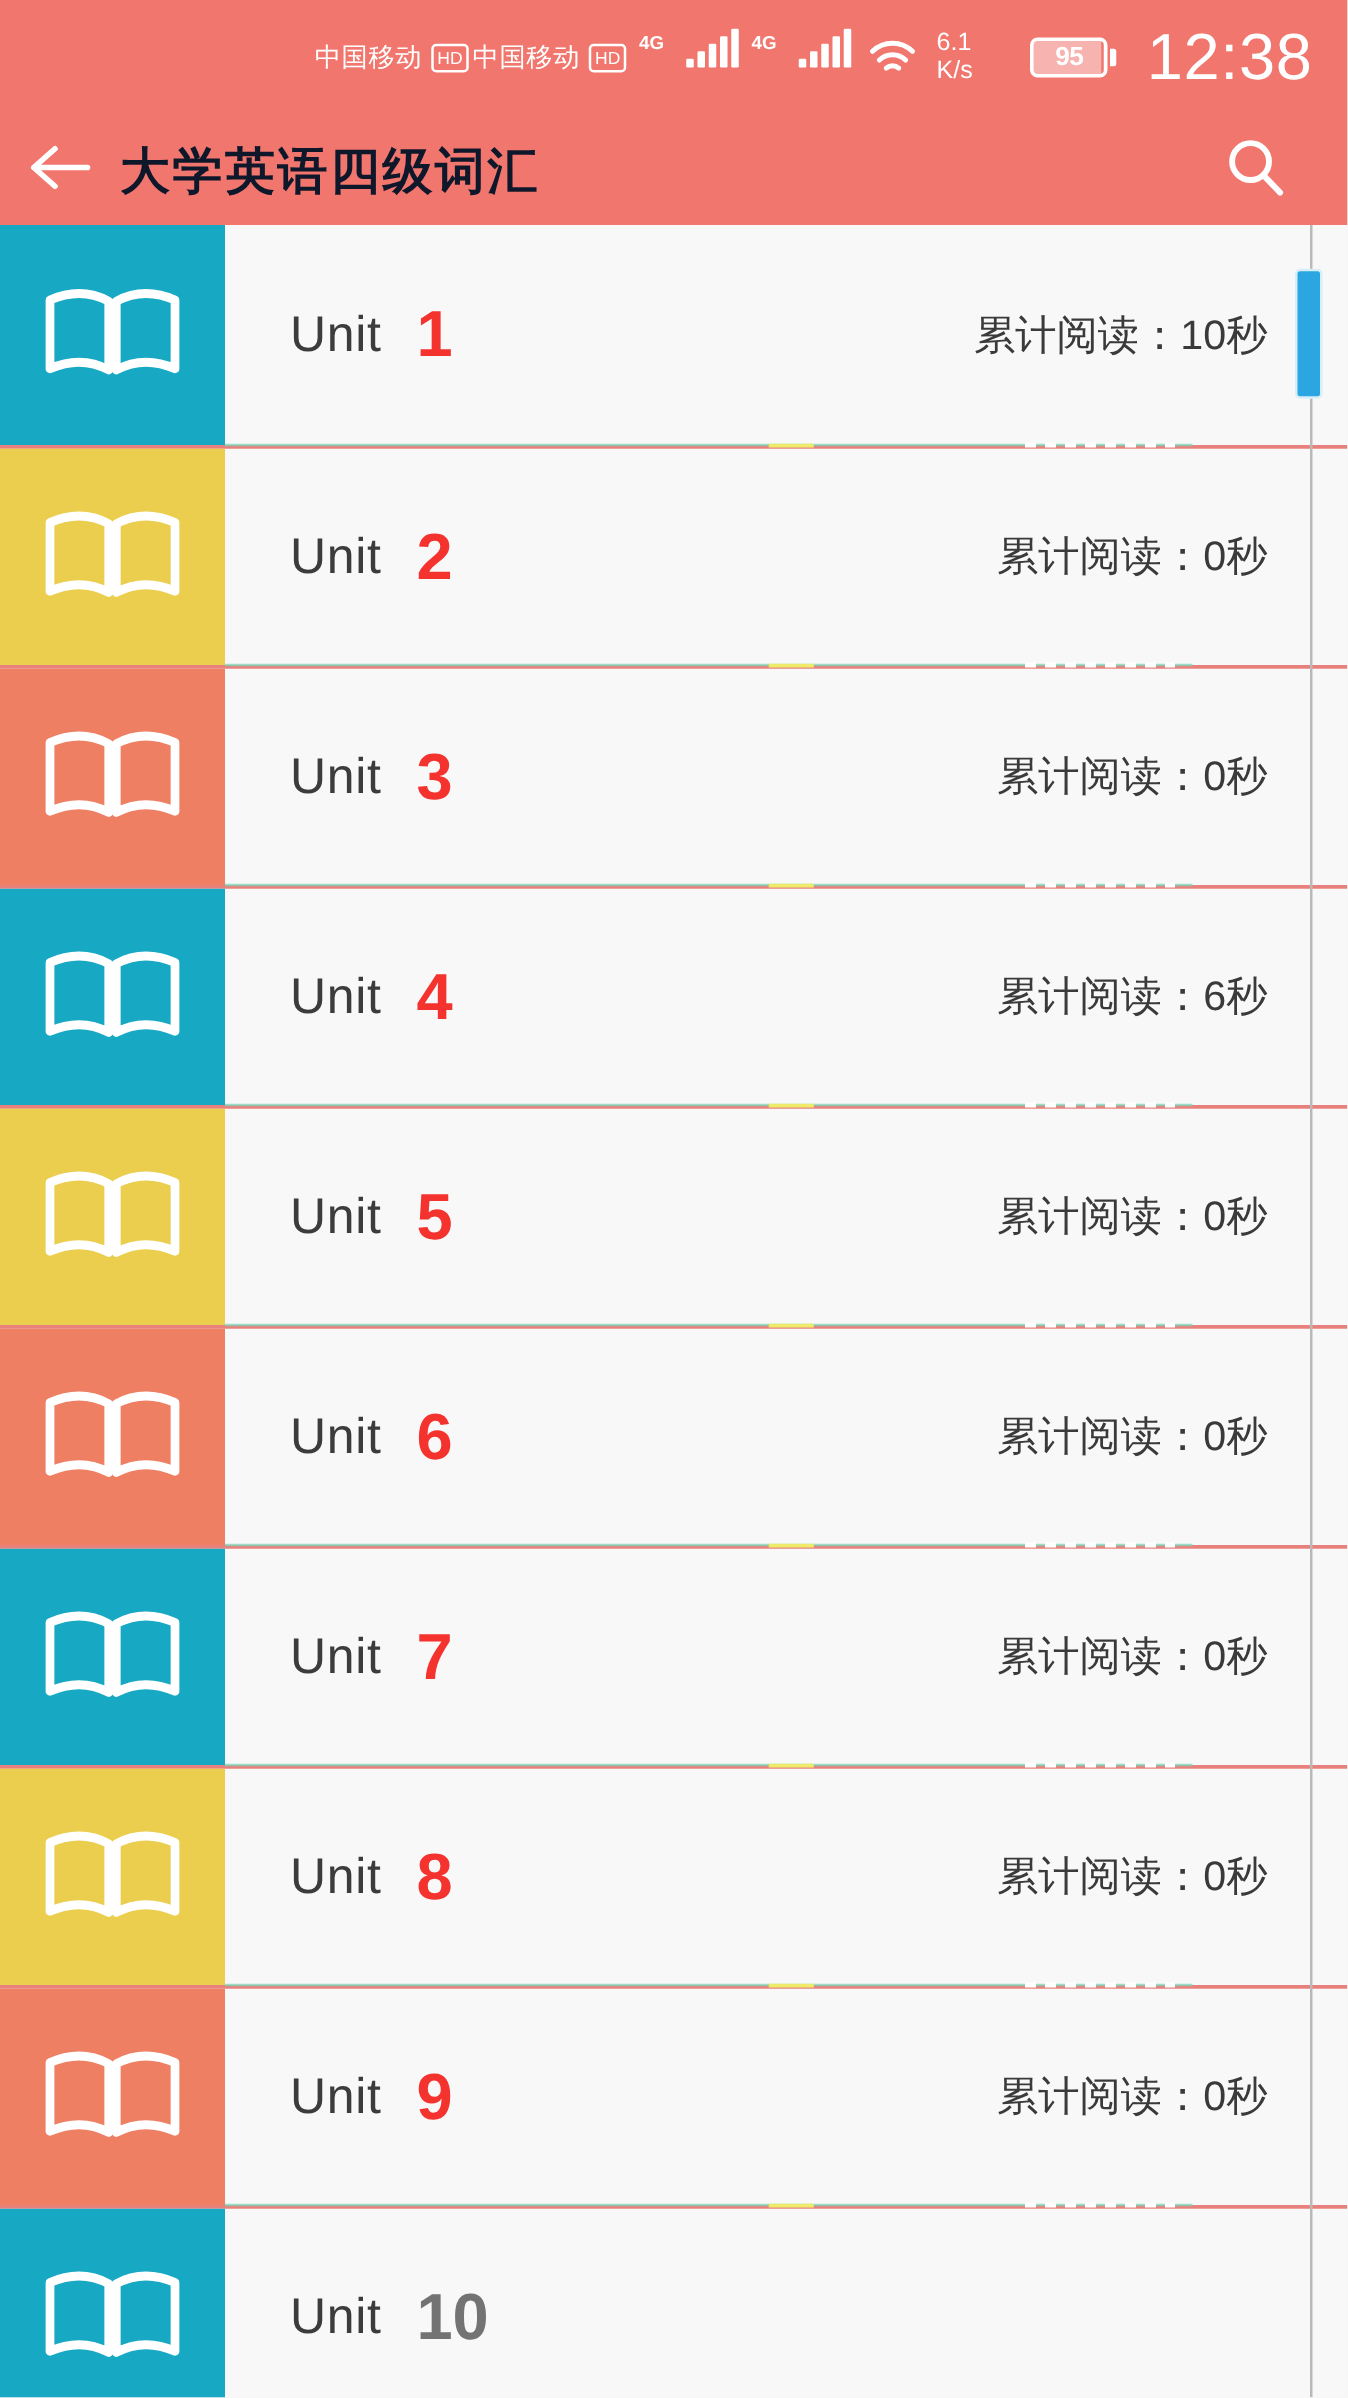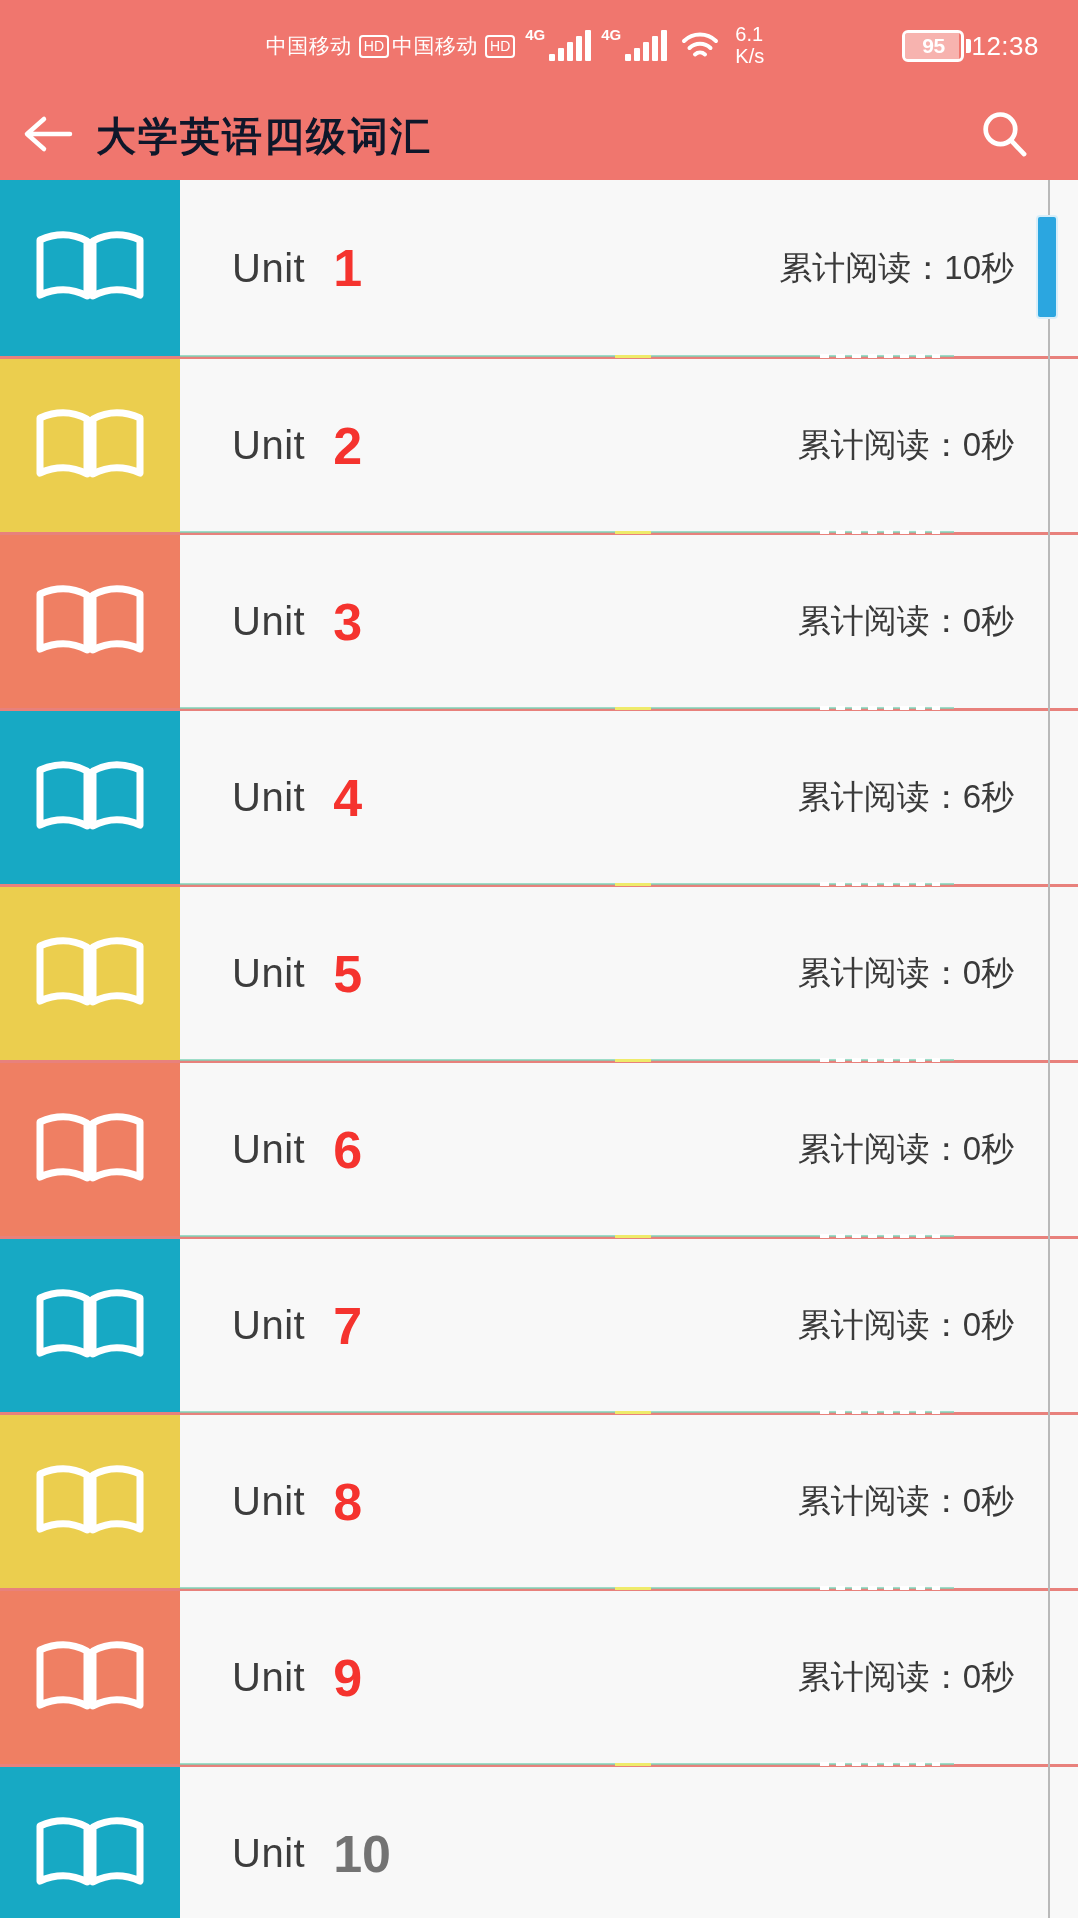--- a/index.html
+++ b/index.html
@@ -27,52 +27,52 @@
     display:flex; flex-direction:row; justify-content:space-between;
     gap:3px;
   }
   .carrier-row{ display:flex; align-items:center; gap:7px; }
   .carrier-name{ font-size:21px; letter-spacing:.5px; color:#fff; white-space:nowrap; }
   .hd-badge{
     font-size:14px; font-weight:normal; line-height:1;
     border:2px solid #fff; border-radius:4px;
     padding:2px 3px 3px 3px; color:#fff; letter-spacing:0;
   }
-  .sig-group{ display:flex; align-items:center; gap:4px; height:44px; }
+  .sig-group{ display:flex; align-items:flex-start; gap:18px; height:44px; }
   .gen-label{ font-size:15px; font-weight:bold; align-self:flex-start; margin-top:2px; }
   .bars{ display:flex; align-items:flex-end; gap:3px; height:30px; }
   .bars i{ display:block; width:6px; background:#fff; border-radius:1px; }
   .bars i:nth-child(1){ height:7px; }
   .bars i:nth-child(2){ height:13px; }
   .bars i:nth-child(3){ height:19px; }
   .bars i:nth-child(4){ height:25px; }
   .bars i:nth-child(5){ height:31px; }
   .wifi{ width:38px; height:32px; position:relative; margin-left:4px; }
   .net-speed{
     display:flex; flex-direction:column; align-items:flex-start;
     font-size:20px; line-height:1.08; margin-left:6px;
   }
   .sb-right{
-    position:absolute; right:39px; top:0; height:100%;
-    display:flex; align-items:center; gap:0;
+    position:absolute; right:28px; top:0; height:100%;
+    display:flex; align-items:center; gap:24px;
   }
   .battery{ display:flex; align-items:center; }
   .batt-body{
     border:3px solid #fff; border-radius:6px;
     width:62px; height:32px;
     display:flex; align-items:center; justify-content:center;
     position:relative; overflow:hidden;
   }
   .batt-fill{
     position:absolute; left:0; top:0; bottom:0; width:95%;
     background:rgba(255,255,255,.45);
   }
   .batt-pct{ position:relative; font-size:21px; font-weight:bold; color:#fff; letter-spacing:-.5px; }
   .batt-tip{ width:5px; height:14px; background:#fff; border-radius:0 2px 2px 0; margin-left:2px; }
-  .clock{ font-size:26px; color:#fff; letter-spacing:.5px; }
+  .clock{ font-size:52px; color:#fff; letter-spacing:.5px; }
 
   
   .appbar{
     height:88px; background:var(--brand,#F0766E);
     display:flex; align-items:center; position:relative;
   }
   .back-btn{
     width:96px; height:88px; display:flex; align-items:center; justify-content:center;
   }
   .appbar-title{

